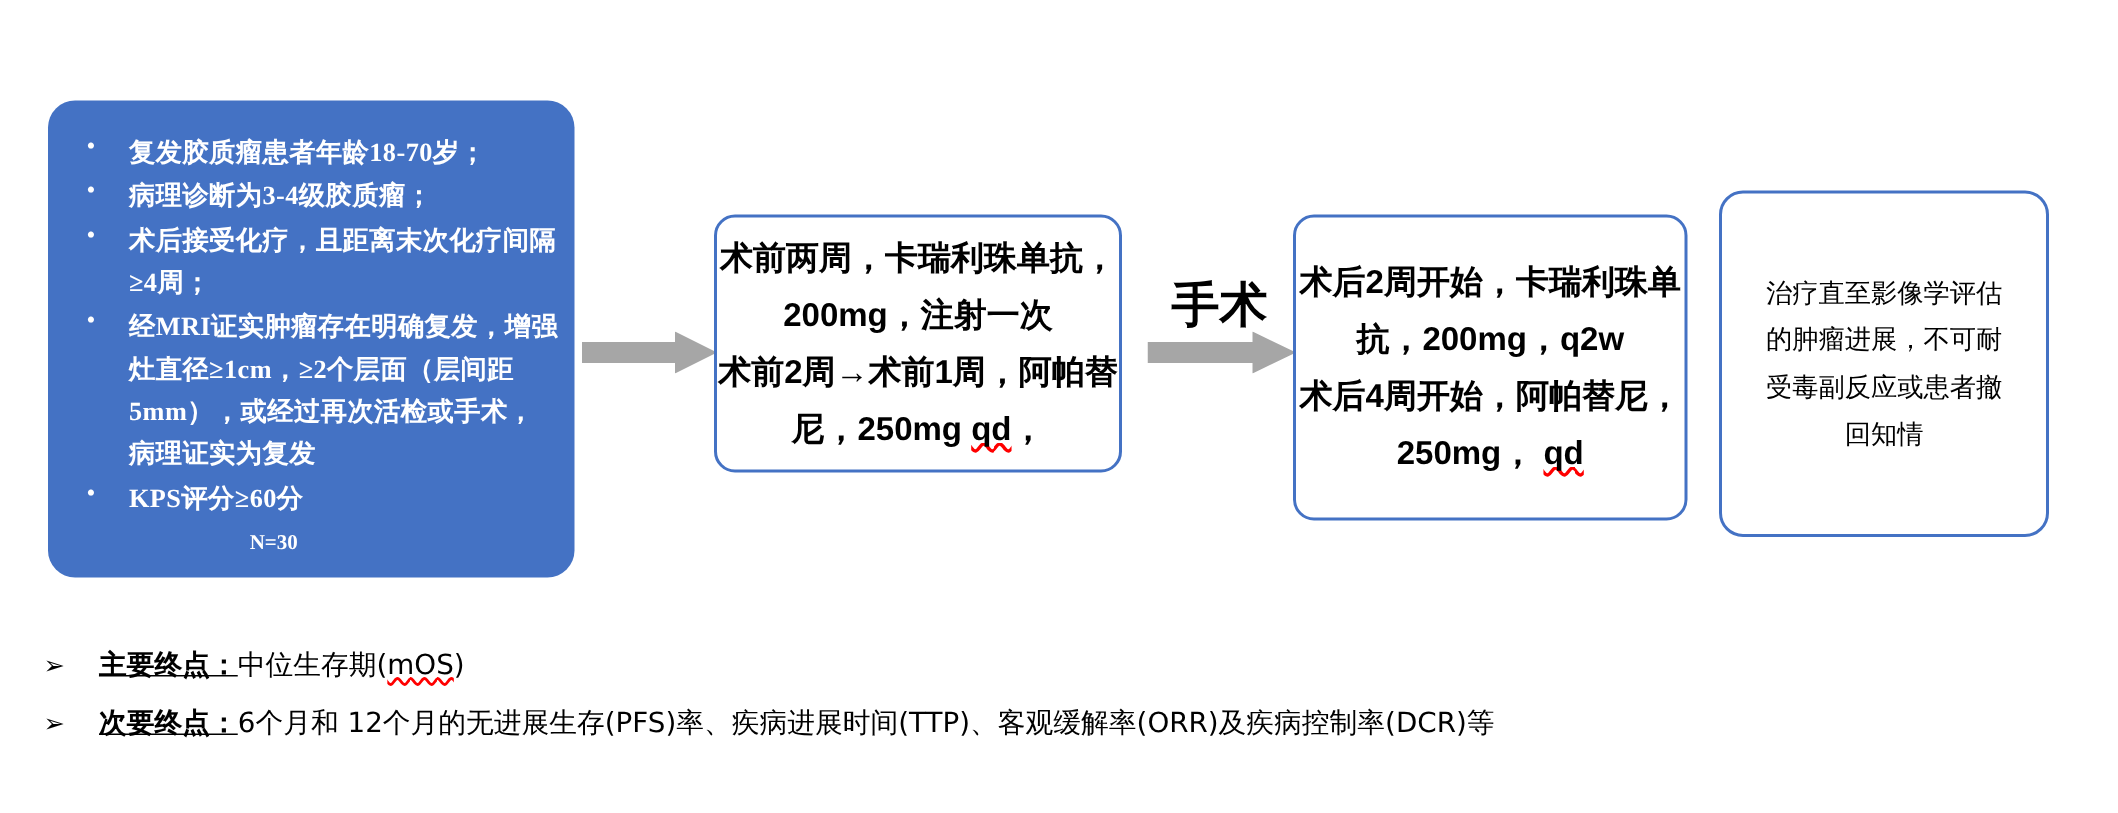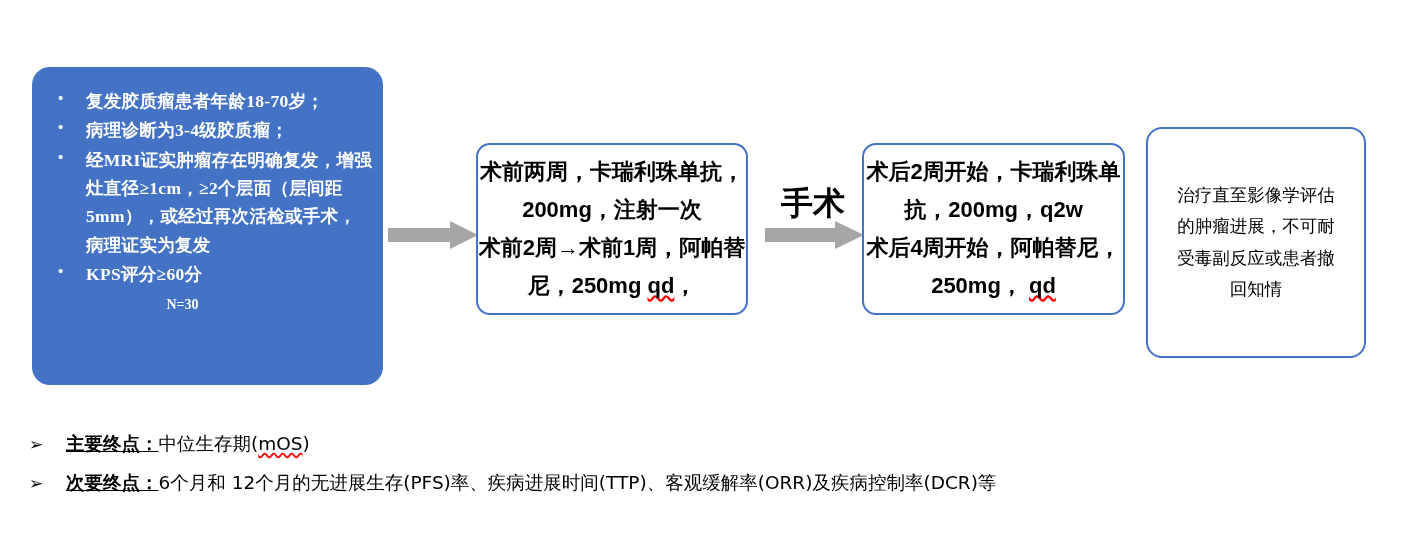--- a/index.html
+++ b/index.html
@@ -79,21 +79,21 @@
   }
   .step-line {
     font-family: Liberation Sans, sans-serif;
     font-weight: bold;
     font-size: 22px;
     line-height: 1.72;
     color: #000000;
     white-space: nowrap;
   }
   #box-preop  { left: 476px; top: 143px; width: 272px; height: 172px; }
-  #box-postop { left: 862px; top: 143px; width: 263px; height: 172px; }
+  #box-postop { left: 862px; top: 143px; width: 263px; height: 204px; }
   #box-until  {
     left: 1146px; top: 127px; width: 220px; height: 231px;
     border-radius: 16px;
   }
   #box-until .step-line {
     font-family: Liberation Sans, sans-serif;
     font-weight: normal;
     font-size: 17.5px;
     line-height: 1.78;
   }
@@ -157,20 +157,21 @@
 </style>
 </head>
 <body>
 
 <div id="canvas">
 
   <div class="criteria-box">
     <ul class="criteria-list">
       <li class="criteria-item">复发胶质瘤患者年龄18-70岁；</li>
       <li class="criteria-item">病理诊断为3-4级胶质瘤；</li>
+      <li class="criteria-item">术后接受化疗，且距离末次化疗间隔≥4周；</li>
       <li class="criteria-item">经MRI证实肿瘤存在明确复发，增强灶直径≥1cm，≥2个层面（层间距5mm），或经过再次活检或手术，病理证实为复发</li>
       <li class="criteria-item">KPS评分≥60分</li>
     </ul>
     <div class="n-total">N=30</div>
   </div>
 
   <div class="arrow" id="arrow-1">
     <svg width="90" height="28" viewBox="0 0 90 28" xmlns="http://www.w3.org/2000/svg">
       <polygon points="0,7 62,7 62,0 90,14 62,28 62,21 0,21" fill="#A6A6A6"></polygon>
     </svg>

